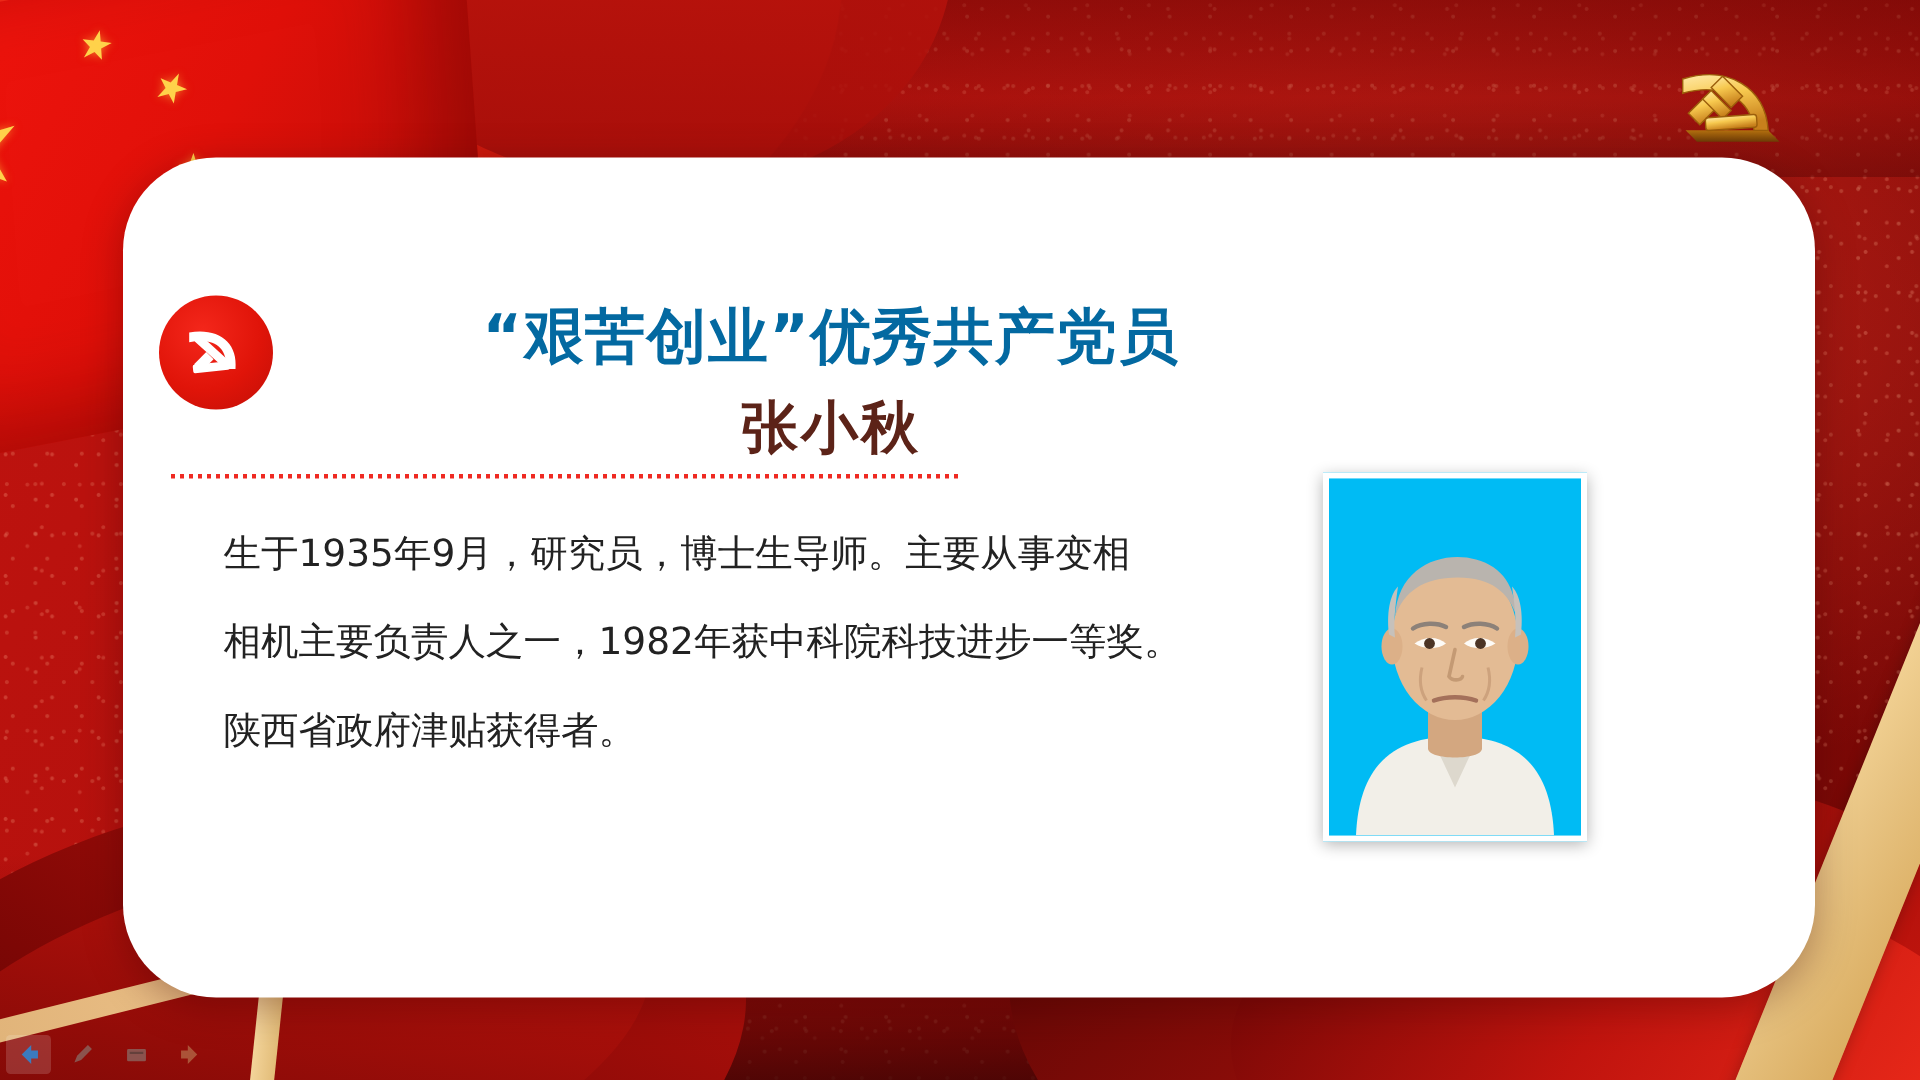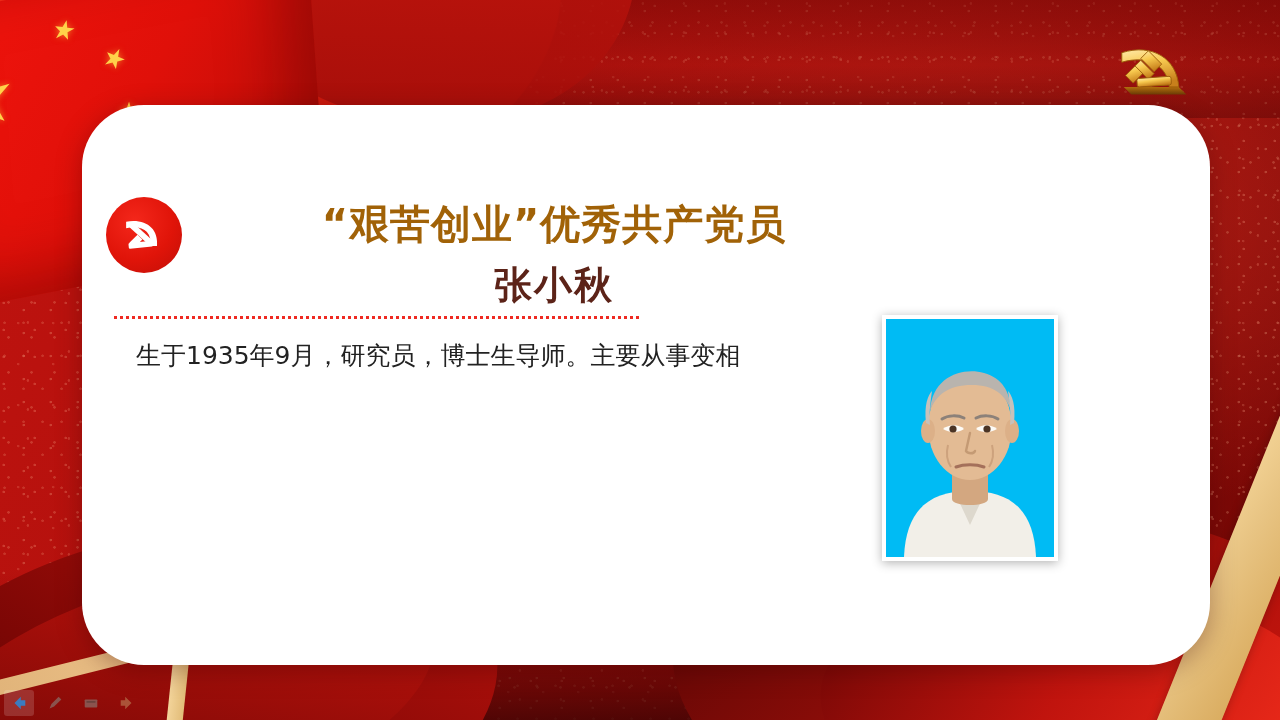--- a/index.html
+++ b/index.html
@@ -67,31 +67,31 @@
   
   .emblem-tr{position:absolute;left:1108px;top:28px;width:96px;height:76px;}
   
   .card{position:absolute;left:82px;top:105px;width:1128px;height:560px;background:#fff;
     border-radius:62px;box-shadow:0 6px 26px rgba(60,2,2,.35);}
   
   .badge{position:absolute;left:24px;top:92px;width:76px;height:76px;border-radius:50%;
     background:radial-gradient(circle at 38% 32%,#f4271b 0%,#e01409 55%,#c00f07 100%);
     display:flex;align-items:center;justify-content:center;}
   .title{position:absolute;left:112px;top:92px;width:720px;text-align:center;
-    font-size:40px;font-weight:bold;color:#a16207;letter-spacing:1px;
+    font-size:40px;font-weight:bold;color:#0369a1;letter-spacing:1px;
     font-family:"DejaVu Sans","Liberation Sans",sans-serif;white-space:nowrap;}
   .subtitle{position:absolute;left:112px;top:155px;width:720px;text-align:center;
     font-size:38px;font-weight:bold;color:#5c2318;letter-spacing:2px;
     font-family:Liberation Sans, sans-serif;}
   .divider{position:absolute;left:32px;top:211px;width:528px;height:3px;
     background-image:repeating-linear-gradient(90deg,#ef2a22 0 3px,transparent 3px 6px);}
   .body-text{position:absolute;left:54px;top:228px;width:700px;
     font-size:25px;line-height:46px;color:#222;
     font-family:"DejaVu Sans","Liberation Sans",sans-serif;}
-  .body-text p{margin:0;white-space:nowrap;}
+  .body-text p{margin:13px;white-space:nowrap;}
   
   .photo{position:absolute;left:800px;top:210px;width:168px;height:238px;
     background:#00bbf4;border:4px solid #fff;box-shadow:0 2px 10px rgba(0,0,0,.30);overflow:hidden;}
   
   .ppt-bar{position:absolute;left:4px;bottom:4px;display:flex;align-items:center;gap:6px;opacity:.85;}
   .ppt-btn{width:30px;height:26px;display:flex;align-items:center;justify-content:center;border-radius:3px;}
   .ppt-btn.active{background:rgba(255,255,255,.18);}
 </style>
 </head>
 <body>
@@ -158,20 +158,22 @@
         </svg>
       </span>
     </div>
 
     <div class="title">“艰苦创业”优秀共产党员</div>
     <div class="subtitle">张小秋</div>
     <div class="divider"></div>
 
     <div class="body-text">
       <p>生于1935年9月，研究员，博士生导师。主要从事变相</p>
+      <p>相机主要负责人之一，1982年获中科院科技进步一等奖。</p>
+      <p>陕西省政府津贴获得者。</p>
     </div>
 
     <div class="photo">
       <svg viewBox="0 0 168 238" width="168" height="238">
         <rect width="168" height="238" fill="#00bbf4"></rect>
 
         <path d="M18 238 C20 190 44 172 84 172 C124 172 148 190 150 238 Z" fill="#f2efe8"></path>
         <path d="M70 176 L84 206 L98 176 L92 172 L84 186 L76 172 Z" fill="#ddd8cd"></path>
 
         <path d="M66 150 L66 180 C66 188 102 188 102 180 L102 150 Z" fill="#d3a780"></path>

